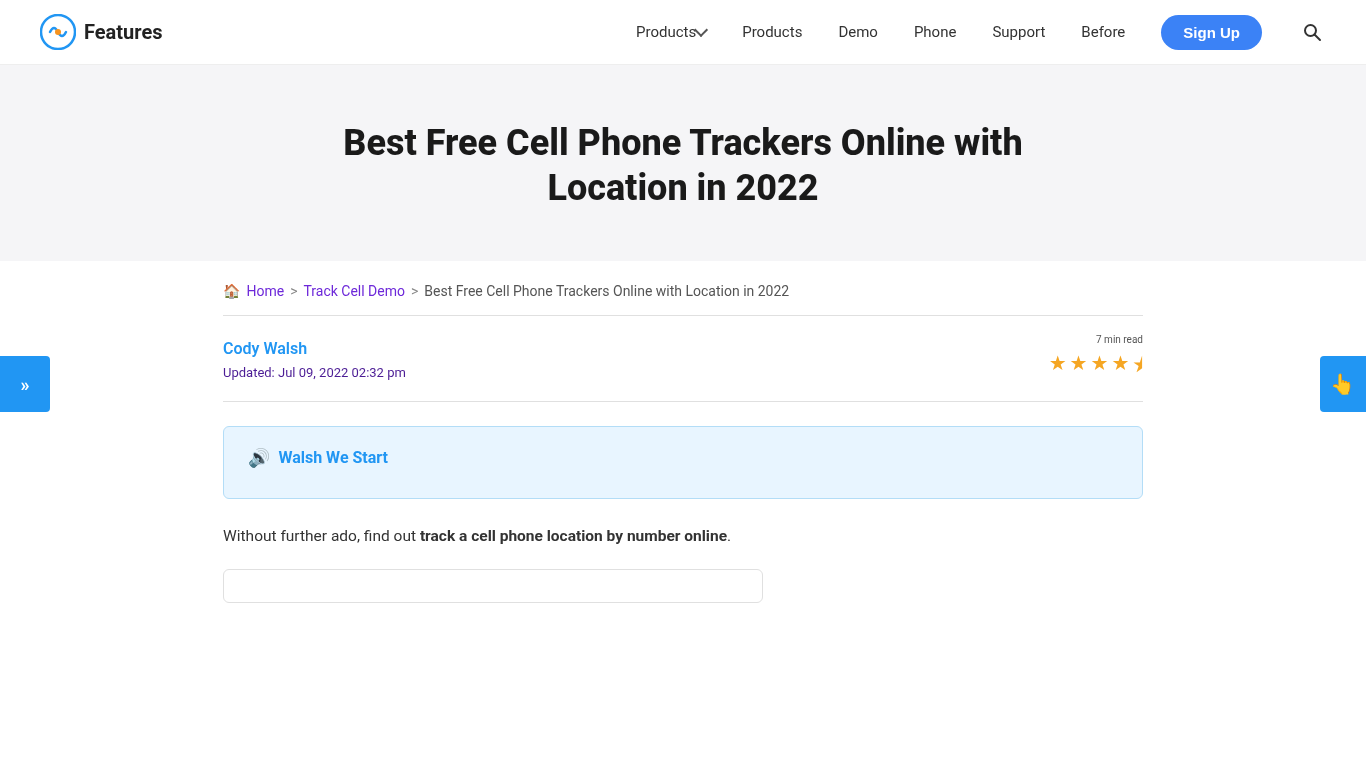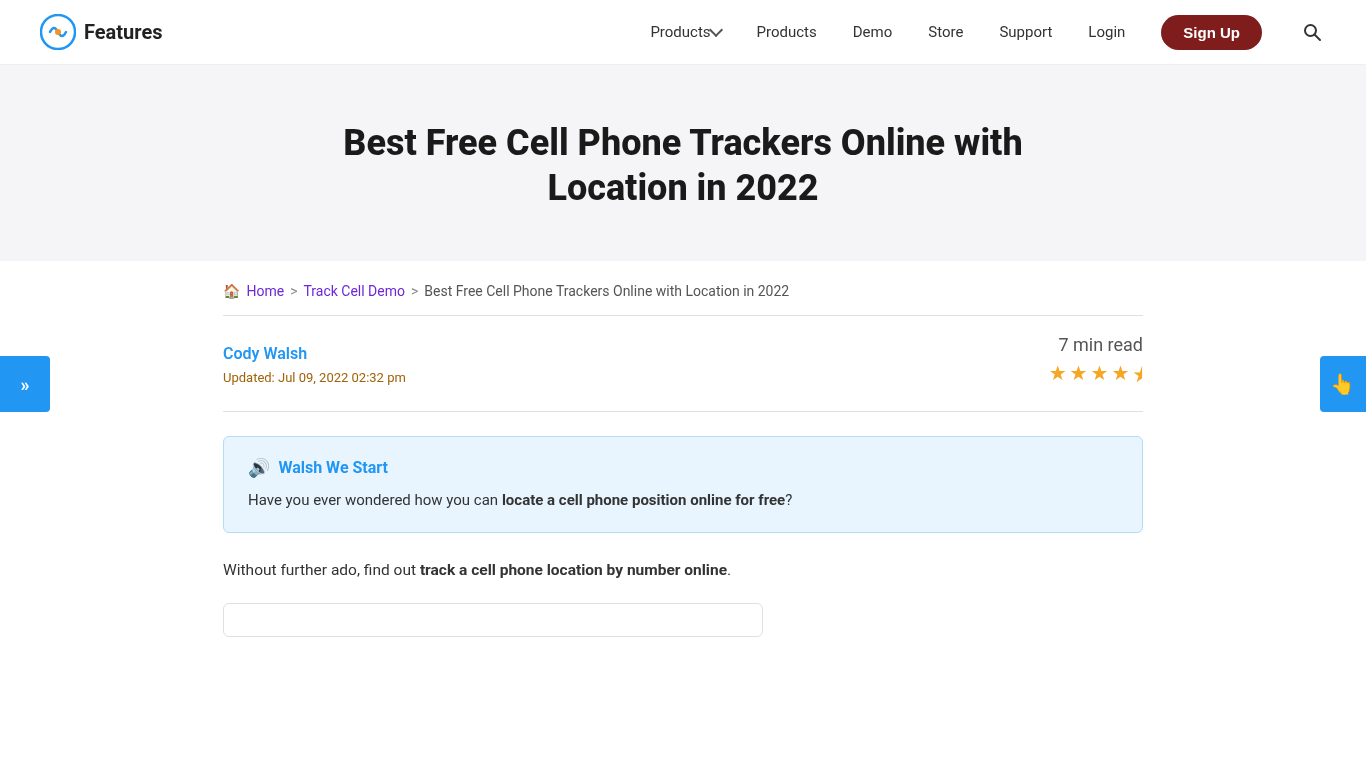--- a/index.html
+++ b/index.html
@@ -51,21 +51,21 @@
     .chevron-down {
       width: 10px;
       height: 10px;
       border-right: 2px solid #555;
       border-bottom: 2px solid #555;
       transform: rotate(45deg);
       display: inline-block;
       margin-top: -4px;
     }
     .btn-signup {
-      background: #7f1d1d;
+      background: #3b82f6;
       color: #fff;
       border: none;
       padding: 9px 22px;
       border-radius: 22px;
       font-size: 15px;
       font-weight: 600;
       cursor: pointer;
     }
     .search-icon-btn {
       background: none;
@@ -165,27 +165,27 @@
     .author-name {
       font-size: 16px;
       color: #2196f3;
       font-weight: 600;
       text-decoration: none;
       display: block;
       margin-bottom: 4px;
     }
     .updated-date {
       font-size: 13px;
-      color: #a16207;
+      color: #4c1d95;
     }
     .meta-right {
       text-align: right;
     }
     .read-time {
-      font-size: 18px;
+      font-size: 10px;
       color: #555;
       margin-bottom: 6px;
     }
     .stars {
       display: flex;
       gap: 3px;
       justify-content: flex-end;
     }
     .star { font-size: 20px; }
     .star-filled { color: #f5a623; }
@@ -258,23 +258,23 @@
     <span class="logo-text">Features</span>
   </a>
 
   <nav class="nav">
     <a class="nav-item nav-products" href="#">
       <span>Products</span>
       <span class="chevron-down"></span>
     </a>
     <a class="nav-item" href="#">Products</a>
     <a class="nav-item" href="#">Demo</a>
-    <a class="nav-item" href="#">Store</a>
+    <a class="nav-item" href="#">Phone</a>
     <a class="nav-item" href="#">Support</a>
-    <a class="nav-item" href="#">Login</a>
+    <a class="nav-item" href="#">Before</a>
     <button class="btn-signup">Sign Up</button>
     <button class="search-icon-btn">
       <svg width="20" height="20" viewBox="0 0 20 20" fill="none" xmlns="http://www.w3.org/2000/svg">
         <circle cx="8.5" cy="8.5" r="5.5" stroke="#333" stroke-width="2"></circle>
         <line x1="12.5" y1="12.5" x2="18" y2="18" stroke="#333" stroke-width="2" stroke-linecap="round"></line>
       </svg>
     </button>
   </nav>
 </header>
 
@@ -320,23 +320,20 @@
     </div>
   </div>
 
   <hr class="separator">
 
   <div class="callout-box">
     <div class="callout-title">
       <span class="speaker-icon">🔊</span>
       <span>Walsh We Start</span>
     </div>
-    <p class="callout-text">
-      <span>Have you ever wondered how you can </span><strong>locate a cell phone position online for free</strong><span>?</span>
-    </p>
   </div>
 
   <div class="article-body">
     <p>
       <span>Without further ado, find out </span><strong>track a cell phone location by number online</strong><span>.</span>
     </p>
 
     <div class="bottom-card"></div>
   </div>
 </main>

